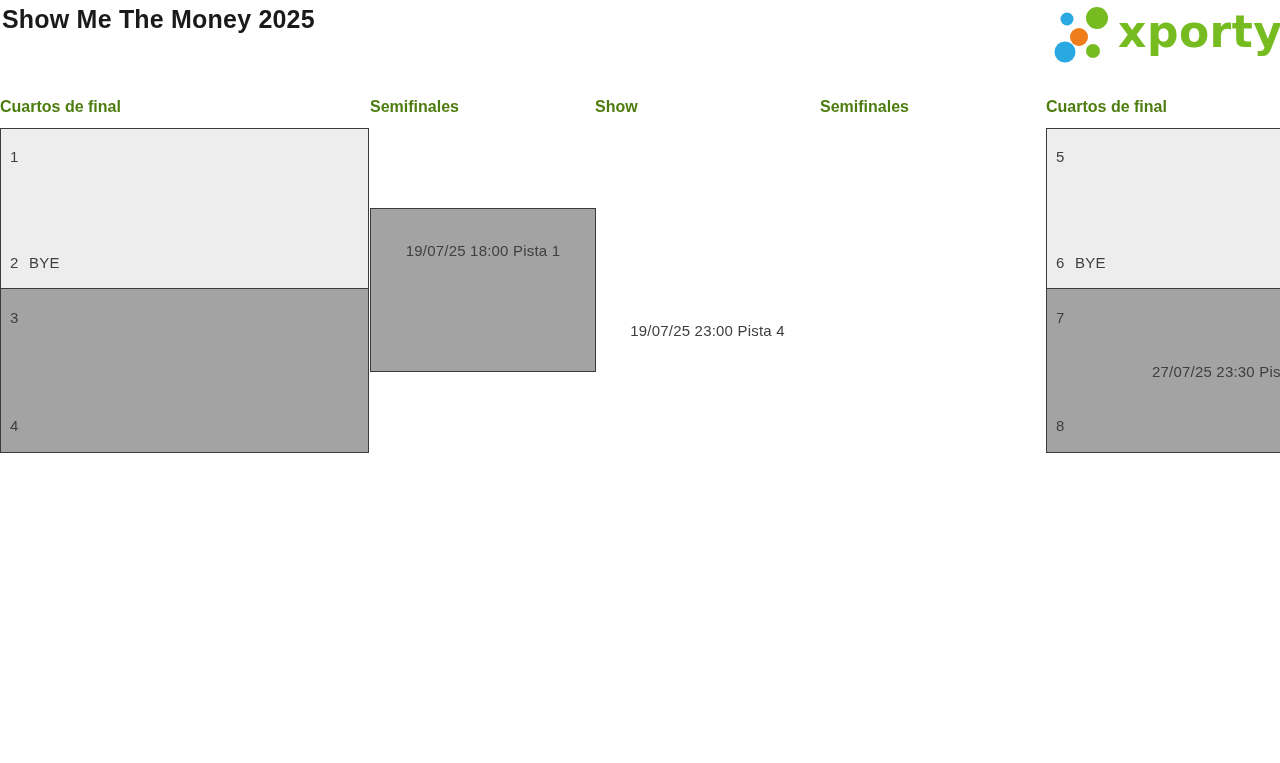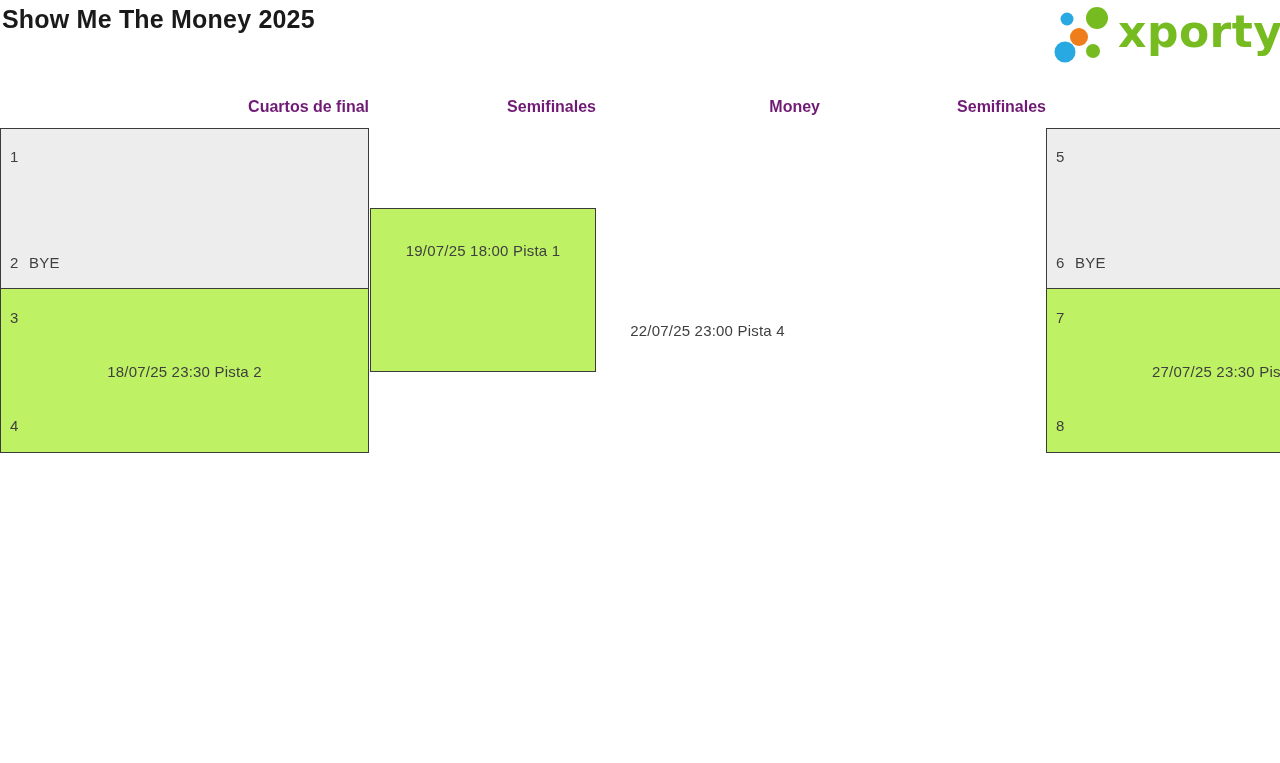--- a/index.html
+++ b/index.html
@@ -21,34 +21,34 @@
   .logo-wordmark {
     position: absolute; left: 1118px; top: 6px;
     font-family: "DejaVu Sans", sans-serif;
     font-size: 44px; font-weight: 700; line-height: 52px;
     letter-spacing: 0.5px; color: #76bc21;
   }
 
   
   .round-header {
     position: absolute; top: 97px; height: 20px; line-height: 20px;
-    text-align: right; font-size: 16px; font-weight: 600; color: #701a75;
+    text-align: left; font-size: 16px; font-weight: 600; color: #4d7c0f;
     white-space: nowrap;
   }
   .rh-1 { left: 0;     width: 369px; }
   .rh-2 { left: 370px; width: 226px; }
   .rh-3 { left: 595px; width: 225px; }
   .rh-4 { left: 820px; width: 226px; }
   .rh-5 { left: 1046px; width: 369px; }
 
   
   .match-box {
     position: absolute;
     border: 1px solid #3b3b3b;
-    background: #bef264;
+    background: #a3a3a3;
   }
   .match-box.bye { background: #ededed; }
 
   .qf-left-top     { left: 0px;    top: 128px; width: 369px; height: 161px; }
   .qf-left-bottom  { left: 0px;    top: 288px; width: 369px; height: 165px; }
   .sf-left         { left: 370px;  top: 208px; width: 226px; height: 164px; }
   .sf-right        { left: 820px;  top: 208px; width: 226px; height: 164px; }
   .qf-right-top    { left: 1046px; top: 128px; width: 369px; height: 161px; }
   .qf-right-bottom { left: 1046px; top: 288px; width: 369px; height: 165px; }
 
@@ -92,49 +92,48 @@
     <circle cx="17" cy="16" r="6.5" fill="#29a9e1"></circle>
     <circle cx="47" cy="15" r="11" fill="#76bc21"></circle>
     <circle cx="29" cy="34" r="9" fill="#ef7d1a"></circle>
     <circle cx="15" cy="49" r="10.5" fill="#29a9e1"></circle>
     <circle cx="43" cy="48" r="7" fill="#76bc21"></circle>
   </svg>
   <div class="logo-wordmark">xporty</div>
 
   <div class="round-header rh-1">Cuartos de final</div>
   <div class="round-header rh-2">Semifinales</div>
-  <div class="round-header rh-3">Money</div>
+  <div class="round-header rh-3">Show</div>
   <div class="round-header rh-4">Semifinales</div>
   <div class="round-header rh-5">Cuartos de final</div>
 
   <div class="match-box bye qf-left-top">
     <div class="seed-row row-top-a">
       <span class="seed-num">1</span>
     </div>
     <div class="seed-row row-bottom-a">
       <span class="seed-num">2</span>
       <span class="seed-name">BYE</span>
     </div>
   </div>
 
   <div class="match-box qf-left-bottom">
     <div class="seed-row row-top-b">
       <span class="seed-num">3</span>
     </div>
-    <div class="schedule schedule-qf">18/07/25 23:30 Pista 2</div>
     <div class="seed-row row-bottom-b">
       <span class="seed-num">4</span>
     </div>
   </div>
 
   <div class="match-box sf-left">
     <div class="schedule schedule-sf">19/07/25 18:00 Pista 1</div>
   </div>
 
-  <div class="final-slot">22/07/25 23:00 Pista 4</div>
+  <div class="final-slot">19/07/25 23:00 Pista 4</div>
 
 
   <div class="match-box bye qf-right-top">
     <div class="seed-row row-top-a">
       <span class="seed-num">5</span>
     </div>
     <div class="seed-row row-bottom-a">
       <span class="seed-num">6</span>
       <span class="seed-name">BYE</span>
     </div>

